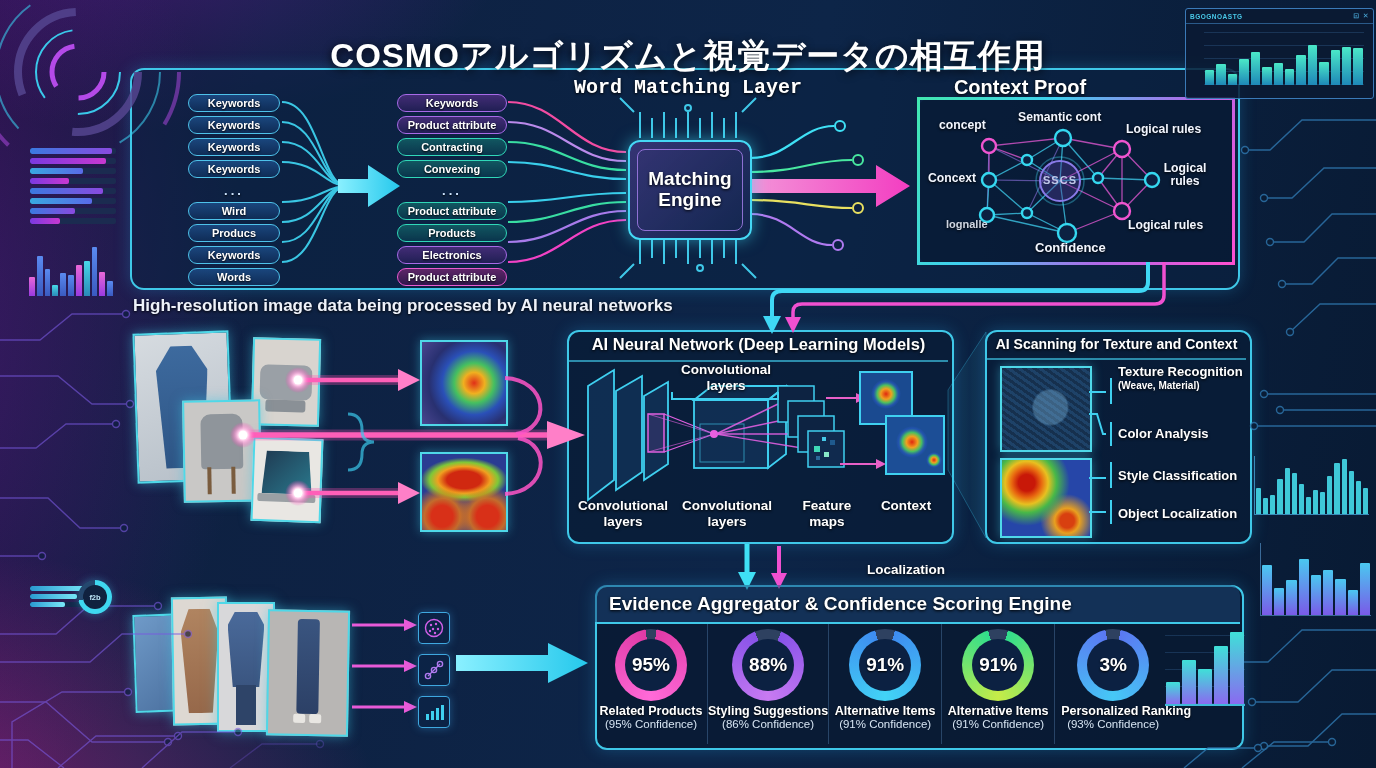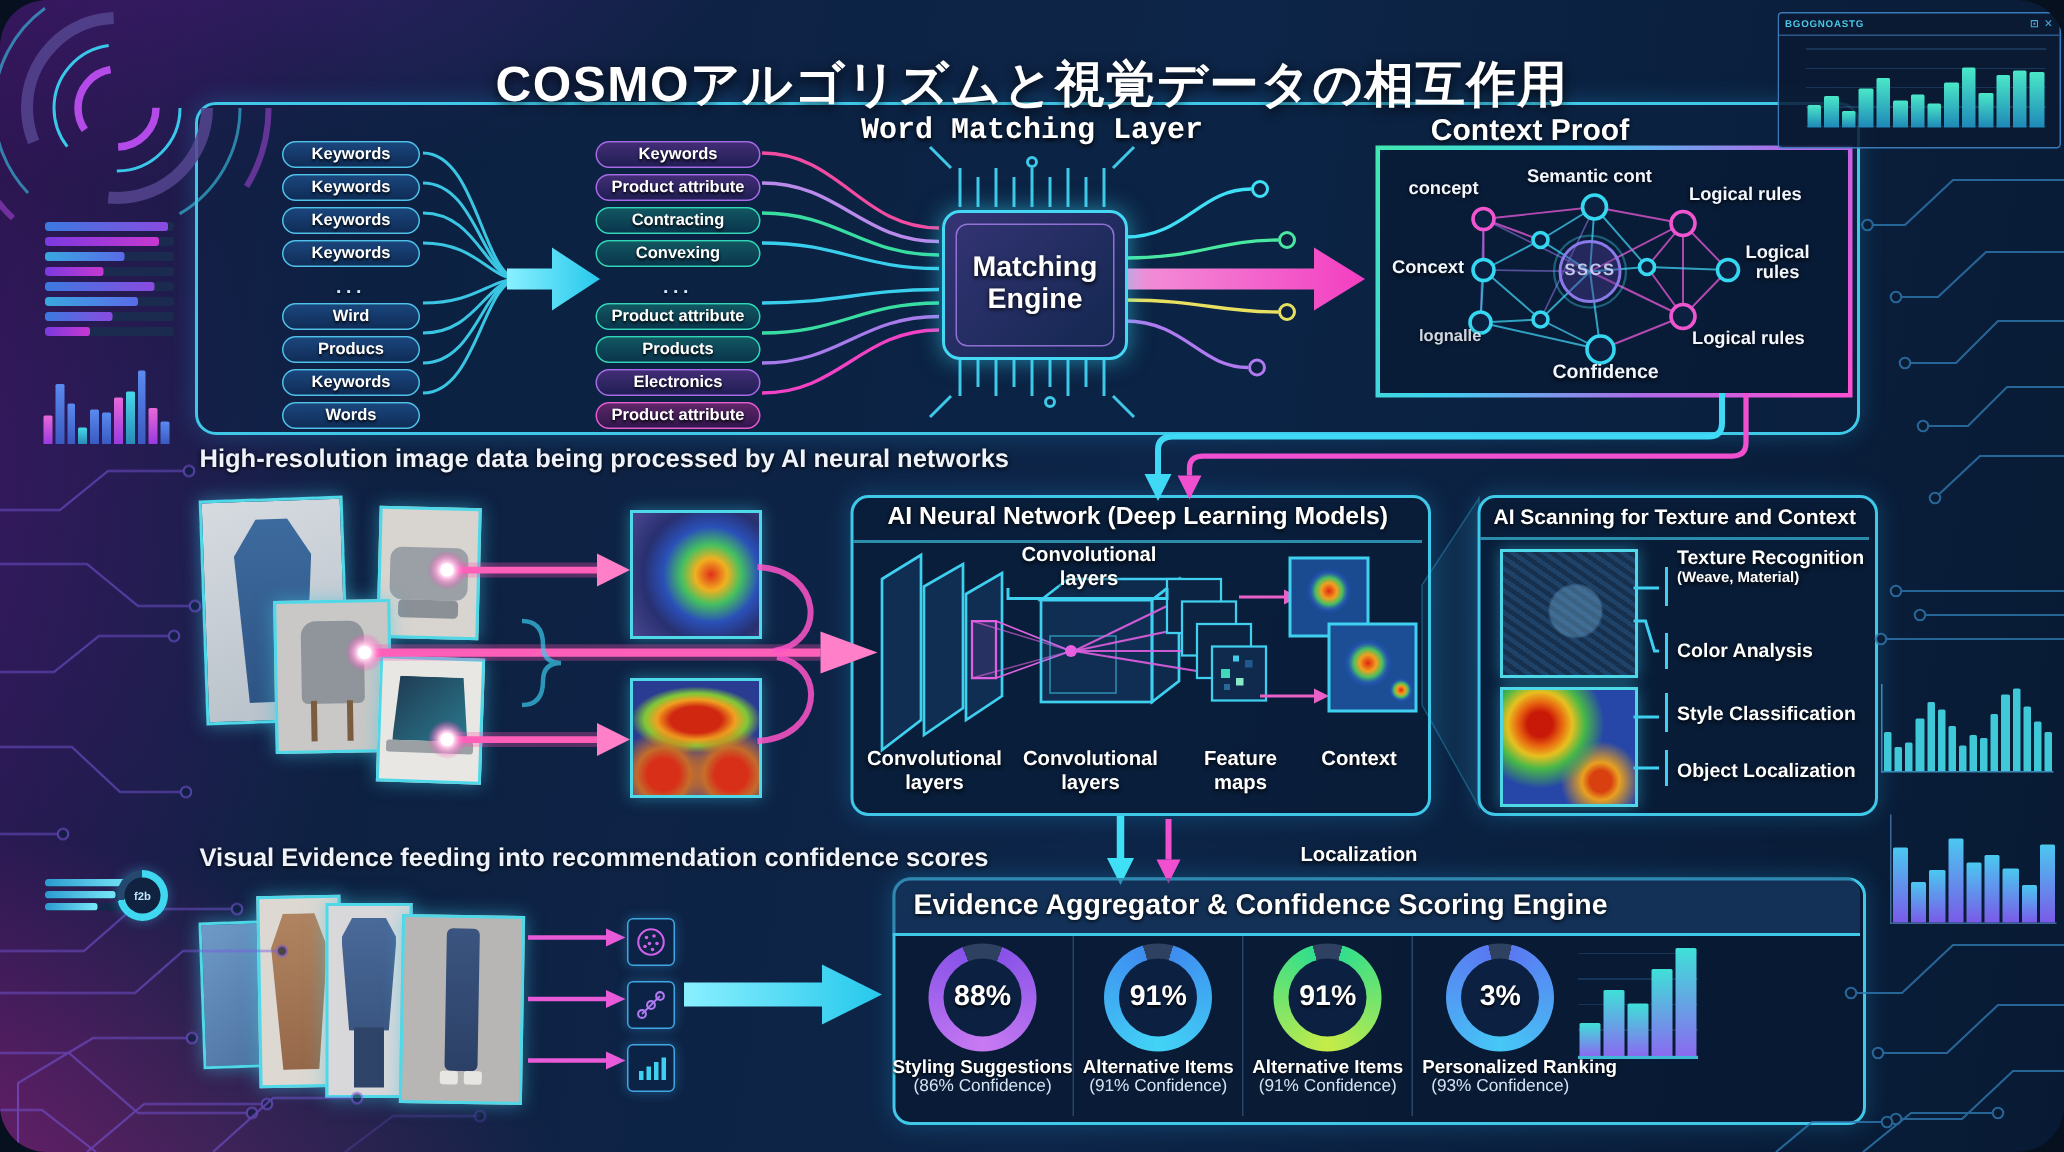--- a/index.html
+++ b/index.html
@@ -2,21 +2,21 @@
 <html><head>
 <meta charset="utf-8">
 <style>
   html,body{margin:0;padding:0;background:#06101f;}
   .stage{position:relative;width:1376px;height:768px;overflow:hidden;
     font-family:"Liberation Sans","DejaVu Sans",sans-serif;color:#fff;
     background:
       radial-gradient(900px 520px at -8% 108%, rgba(216,40,160,.55), transparent 55%),
       radial-gradient(700px 900px at -12% 42%, rgba(120,40,180,.45), transparent 60%),
       radial-gradient(620px 320px at 10% -8%, rgba(96,30,150,.5), transparent 60%),
-      linear-gradient(100deg,#1a1038 0%, #0e2142 18%, #0d2548 55%, #081a33 100%); border-radius: 31px;}
+      linear-gradient(100deg,#1a1038 0%, #0e2142 18%, #0d2548 55%, #081a33 100%);}
   .abs{position:absolute;}
   .title{position:absolute;top:12px;left:0;right:0;text-align:center;font-size:33px;font-weight:bold;
     letter-spacing:1px;color:#fff;text-shadow:0 2px 8px rgba(0,0,0,.85);}
   
   .panel{position:absolute;border:2px solid #3fc8e8;border-radius:12px;background:rgba(8,28,54,.72);
     box-shadow:0 0 16px rgba(40,170,230,.28);}
   .topbox{left:130px;top:68px;width:1106px;height:218px;border-radius:14px;background:rgba(10,34,66,.5);}
   .ctxborder{left:917px;top:97px;width:312px;height:162px;border-radius:16px;pointer-events:none;
     border:3px solid;border-image:linear-gradient(120deg,#42e8b0,#3fd0f0,#b06ae8,#ff4fd0) 1;
     border-radius:16px;}
@@ -487,21 +487,20 @@
   <div class="ctxlbl" style="left:1160px;top:162px;width:50px;text-align:center;line-height:1.1;">
     <span style="display:block;">Logical</span>
     <span style="display:block;">rules</span>
   </div>
   <div class="ctxlbl" style="left:946px;top:218px;font-size:11px;opacity:.85;">lognalle</div>
   <div class="ctxlbl" style="left:1035px;top:240px;font-size:13px;">Confidence</div>
   <div class="ctxlbl" style="left:1128px;top:218px;">Logical rules</div>
   <div class="sscs">SSCS</div>
 
   <div class="sechead" style="left:133px;top:296px;">High-resolution image data being processed by AI neural networks</div>
-  <div class="sechead" style="left:133px;top:562px;">Visual Evidence feeding into recommendation confidence scores</div>
 
   <div class="phead" style="left:567px;top:335px;width:383px;font-size:16.5px;">AI Neural Network (Deep Learning Models)</div>
   <div class="cnnlbl" style="left:676px;top:362px;width:100px;">
     <span style="display:block;">Convolutional</span>
     <span style="display:block;">layers</span>
   </div>
   <div class="cnnlbl" style="left:573px;top:498px;width:100px;">
     <span style="display:block;">Convolutional</span>
     <span style="display:block;">layers</span>
   </div>
@@ -522,20 +521,29 @@
   <div class="scanlbl" style="left:1118px;top:364px;">
     <span style="display:block;">Texture Recognition</span>
     <span class="l2" style="display:block;">(Weave, Material)</span>
   </div>
   <div class="scanlbl" style="left:1118px;top:426px;">Color Analysis</div>
   <div class="scanlbl" style="left:1118px;top:468px;">Style Classification</div>
   <div class="scanlbl" style="left:1118px;top:506px;">Object Localization</div>
 
   <div class="evhead"><span>Evidence Aggregator &amp; Confidence Scoring Engine</span></div>
   <div class="evrow">
+    <div class="dcell">
+      <div class="donut" style="background: conic-gradient(from -9deg, rgb(46, 65, 96) 0deg, rgb(46, 65, 96) 18deg, rgb(224, 58, 166) 18deg, rgb(255, 106, 216) 189deg, rgb(224, 58, 166) 360deg);">
+        <div class="hole">
+            <span>95%</span>
+          </div>
+      </div>
+      <div class="dlabel">Related Products</div>
+      <div class="dsub">(95% Confidence)</div>
+    </div>
     <div class="dcell">
       <div class="donut" style="background: conic-gradient(from -21.6deg, rgb(46, 65, 96) 0deg, rgb(46, 65, 96) 43.2deg, rgb(135, 82, 232) 43.2deg, rgb(200, 122, 242) 201.6deg, rgb(135, 82, 232) 360deg);">
         <div class="hole">
             <span>88%</span>
           </div>
       </div>
       <div class="dlabel">Styling Suggestions</div>
       <div class="dsub">(86% Confidence)</div>
     </div>
     <div class="dcell">

